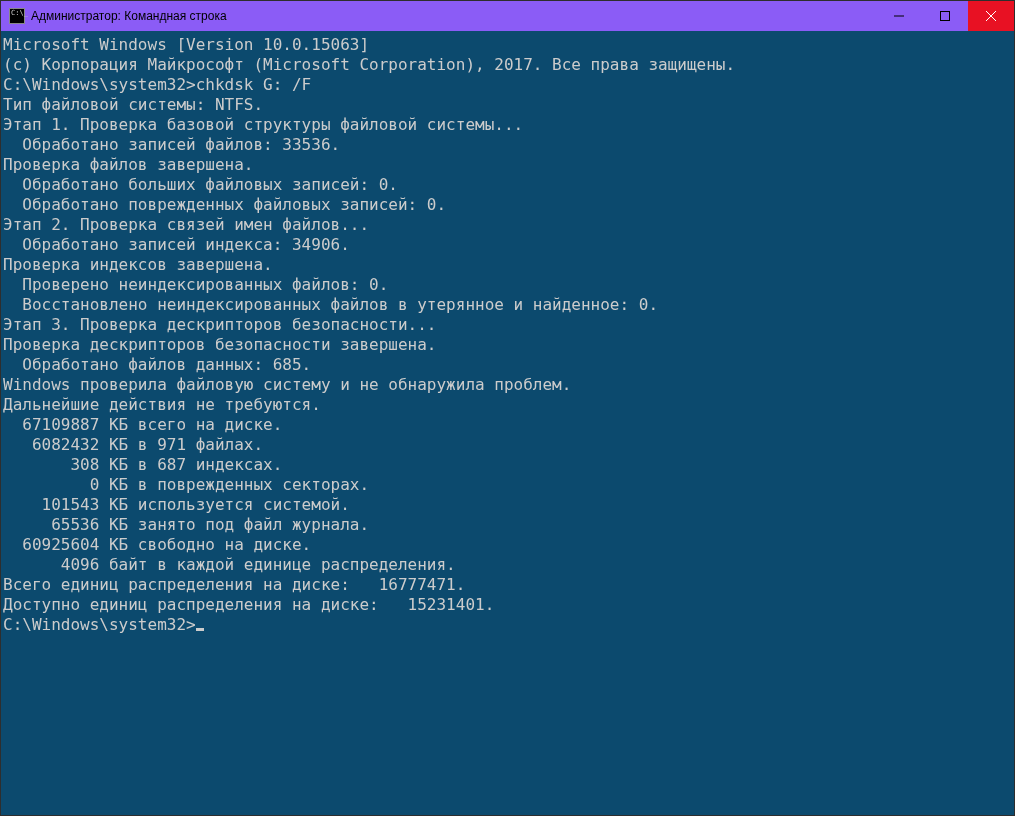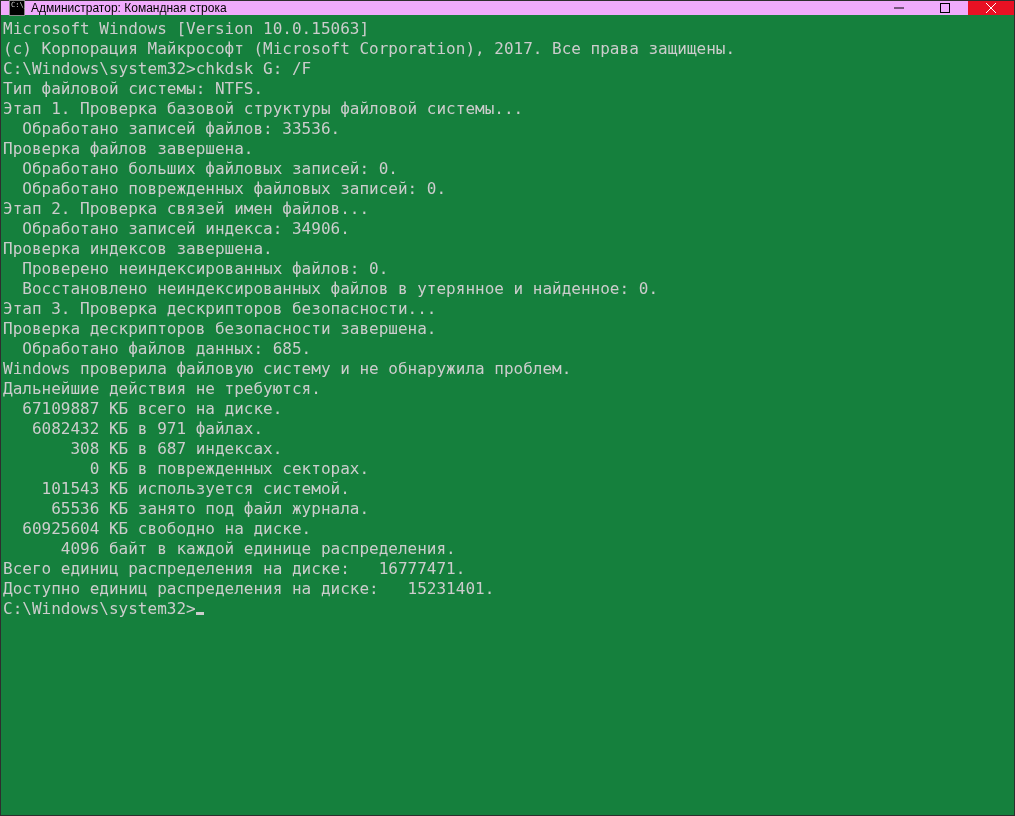--- a/index.html
+++ b/index.html
@@ -13,22 +13,22 @@
   }
   .window {
     width: 1015px;
     height: 816px;
     display: flex;
     flex-direction: column;
     box-sizing: border-box;
     border: 1px solid #2e2e2e;
   }
   .titlebar {
-    height: 14px;
-    background: #f0abfc;
+    height: 30px;
+    background: #8b5cf6;
     display: flex;
     align-items: center;
     font-size: 12px;
     color: #000;
     user-select: none;
   }
   .titlebar .app-icon {
     width: 16px;
     height: 16px;
     margin-left: 8px;
@@ -68,21 +68,21 @@
     font-size: 10px;
     cursor: pointer;
   }
   .win-btn.close {
     background: #e81123;
     color: #fff;
   }
   .win-btn svg { display: block; }
   .terminal {
     flex: 1 1 auto;
-    background: #15803d;
+    background: #0c4a6e;
     color: #cccccc;
     font-family: Consolas, "Lucida Console", monospace;
     font-size: 16px;
     line-height: 20px;
     padding: 4px 2px 2px 2px;
     white-space: pre;
     overflow: hidden;
   }
   .line { white-space: pre; }
   .cursor {

